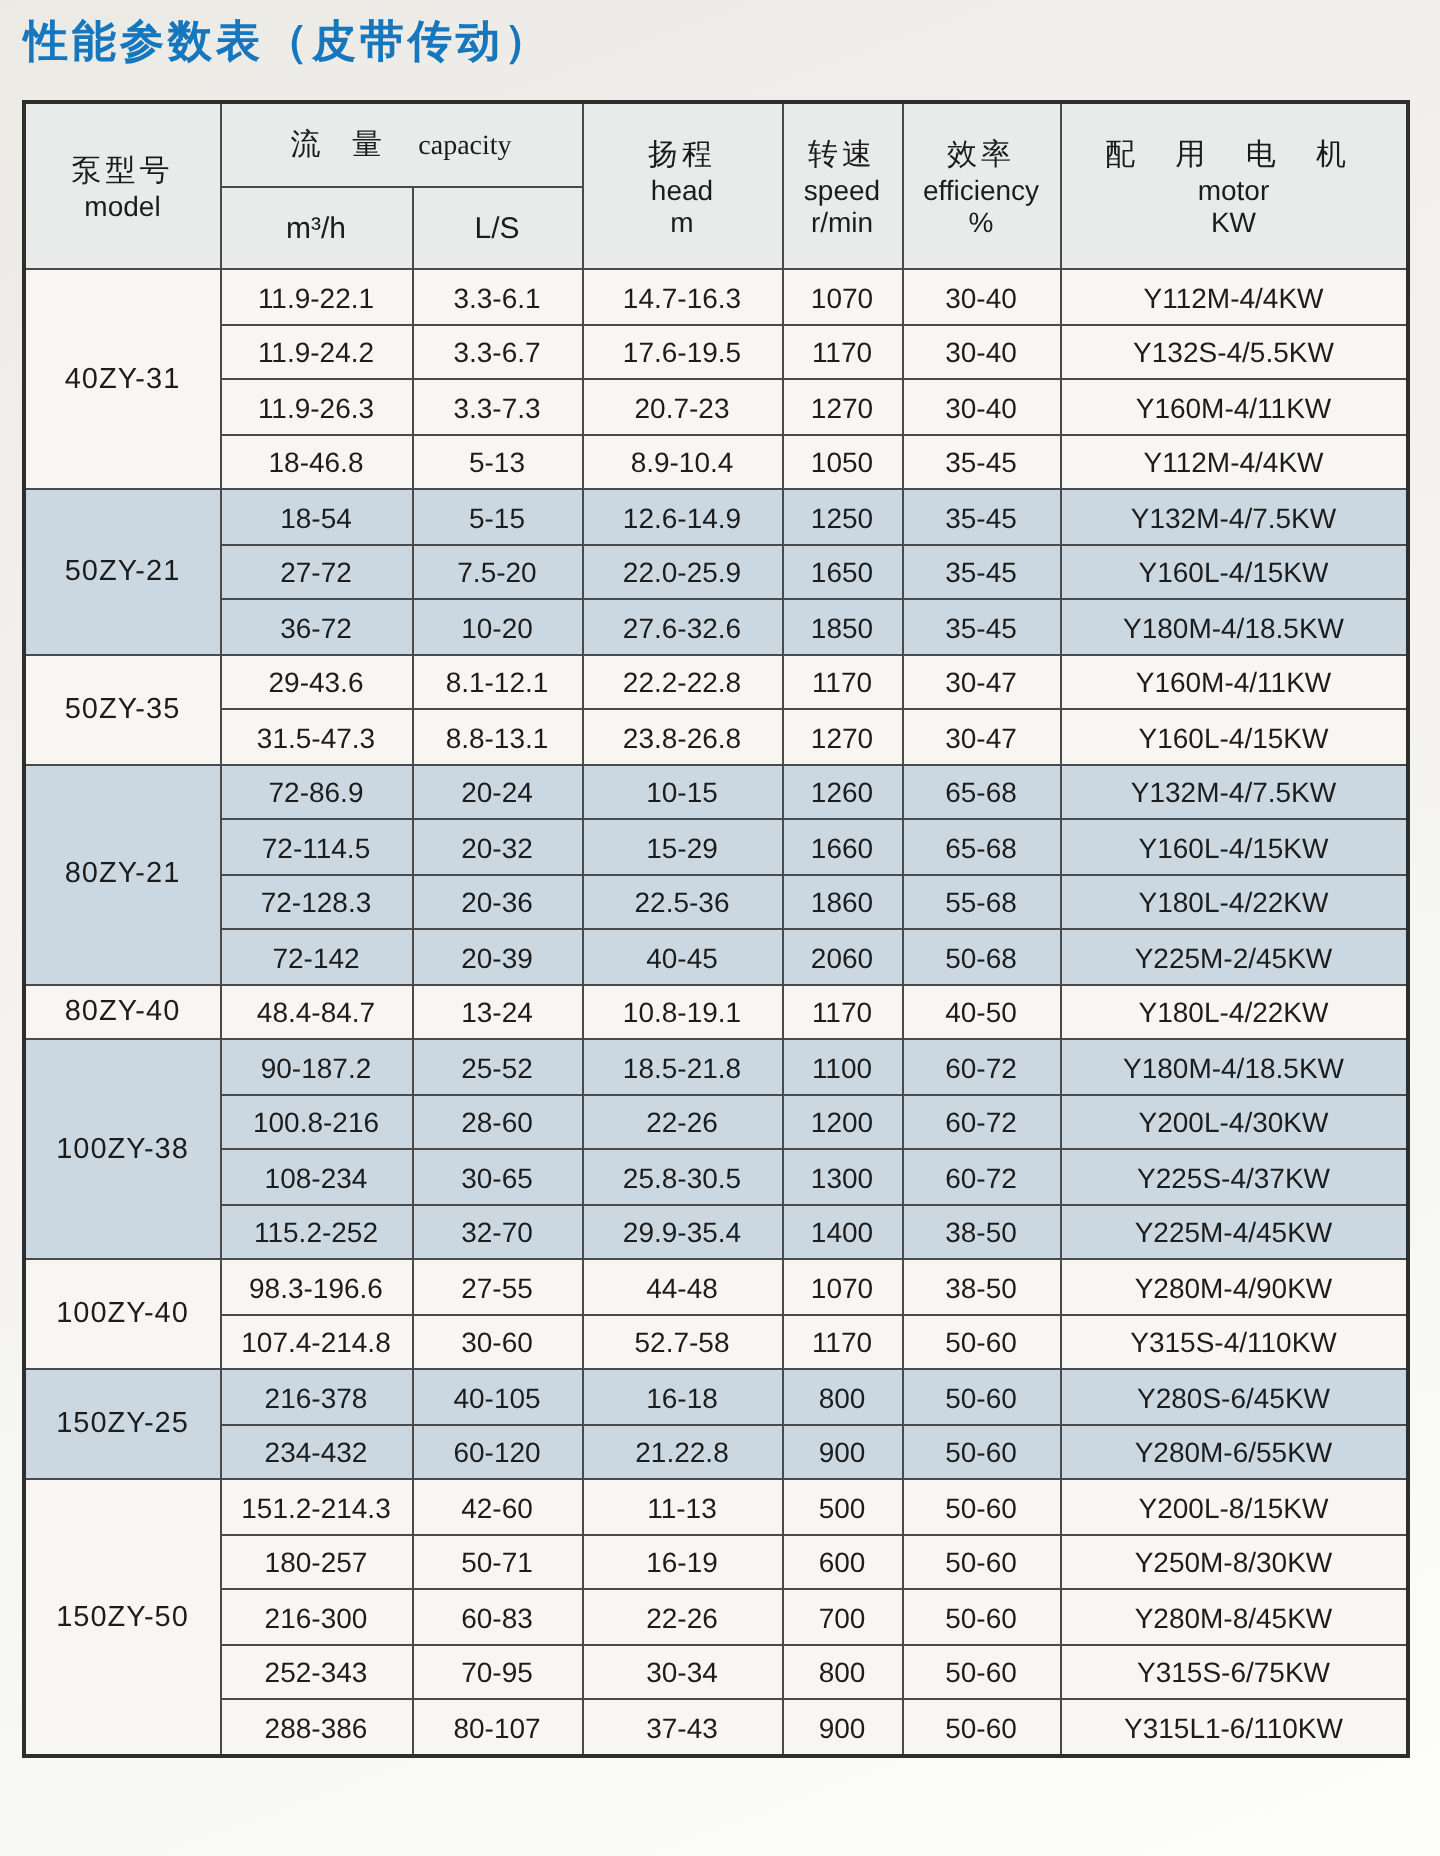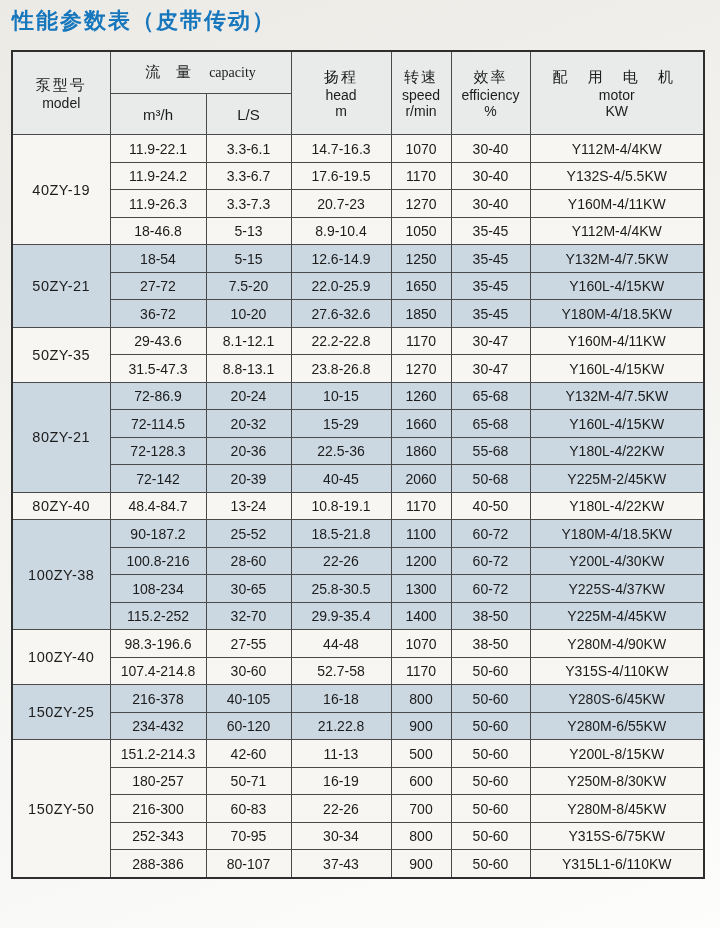--- a/index.html
+++ b/index.html
@@ -148,21 +148,21 @@
           <span class="unit">KW</span>
         </th>
       </tr>
       <tr class="h-bot">
         <th>m³/h</th>
         <th>L/S</th>
       </tr>
     </thead>
     <tbody id="tbody">
         <tr class="plain">
-          <td rowspan="4" class="model">40ZY-19</td>
+          <td rowspan="4" class="model">40ZY-31</td>
           <td>11.9-22.1</td>
           <td>3.3-6.1</td>
           <td>14.7-16.3</td>
           <td>1070</td>
           <td>30-40</td>
           <td>Y112M-4/4KW</td>
         </tr>
         <tr class="plain">
           <td>11.9-24.2</td>
           <td>3.3-6.7</td>

